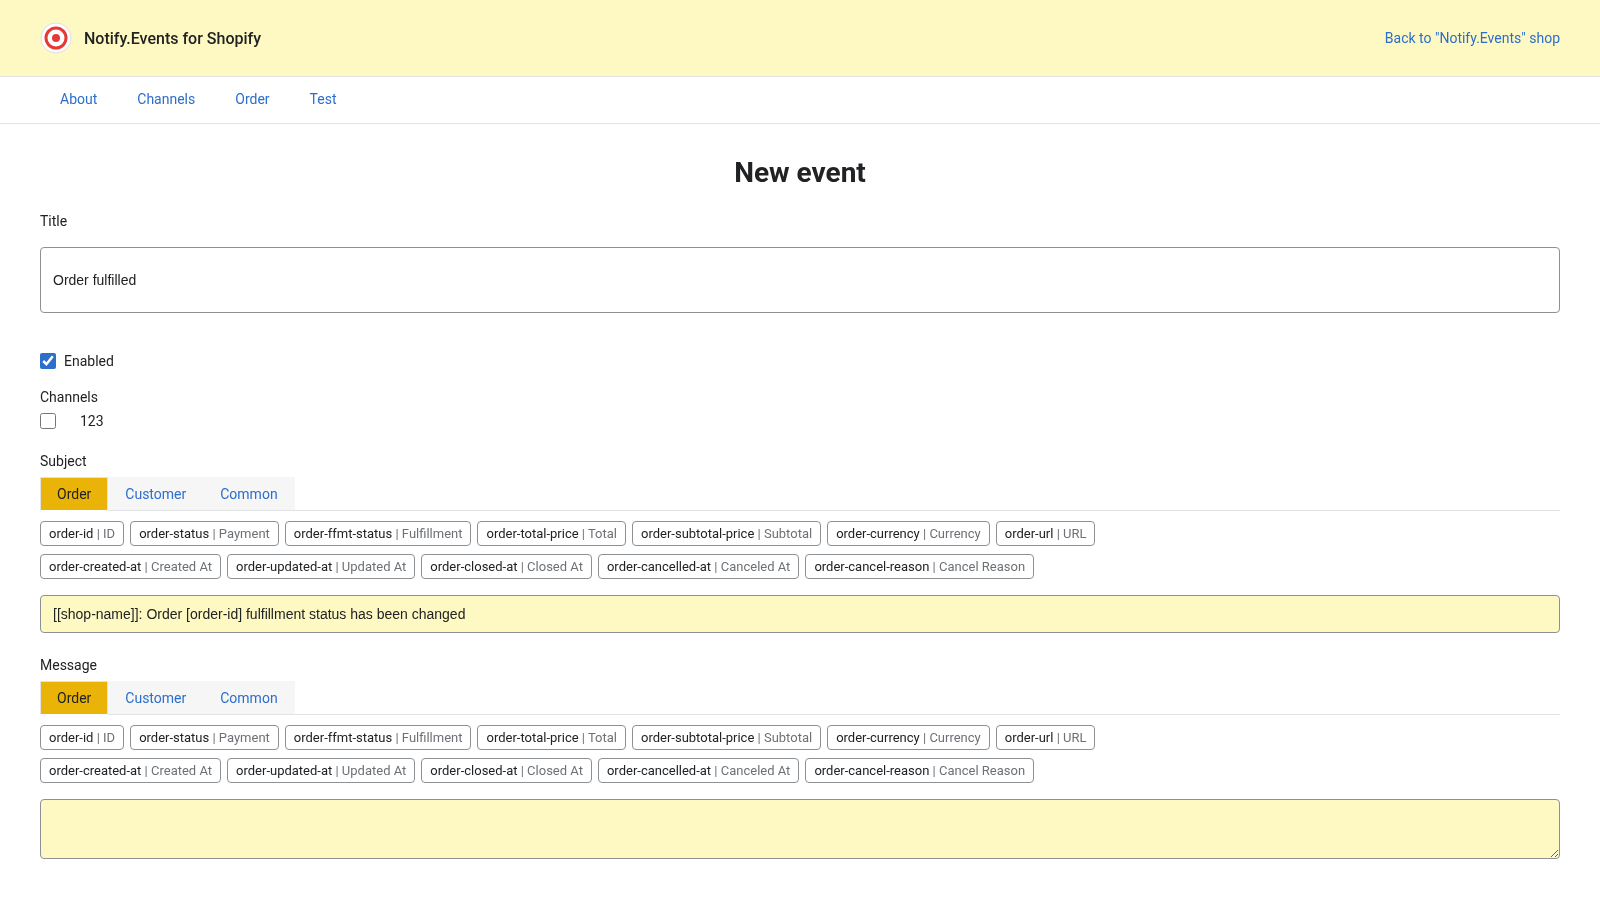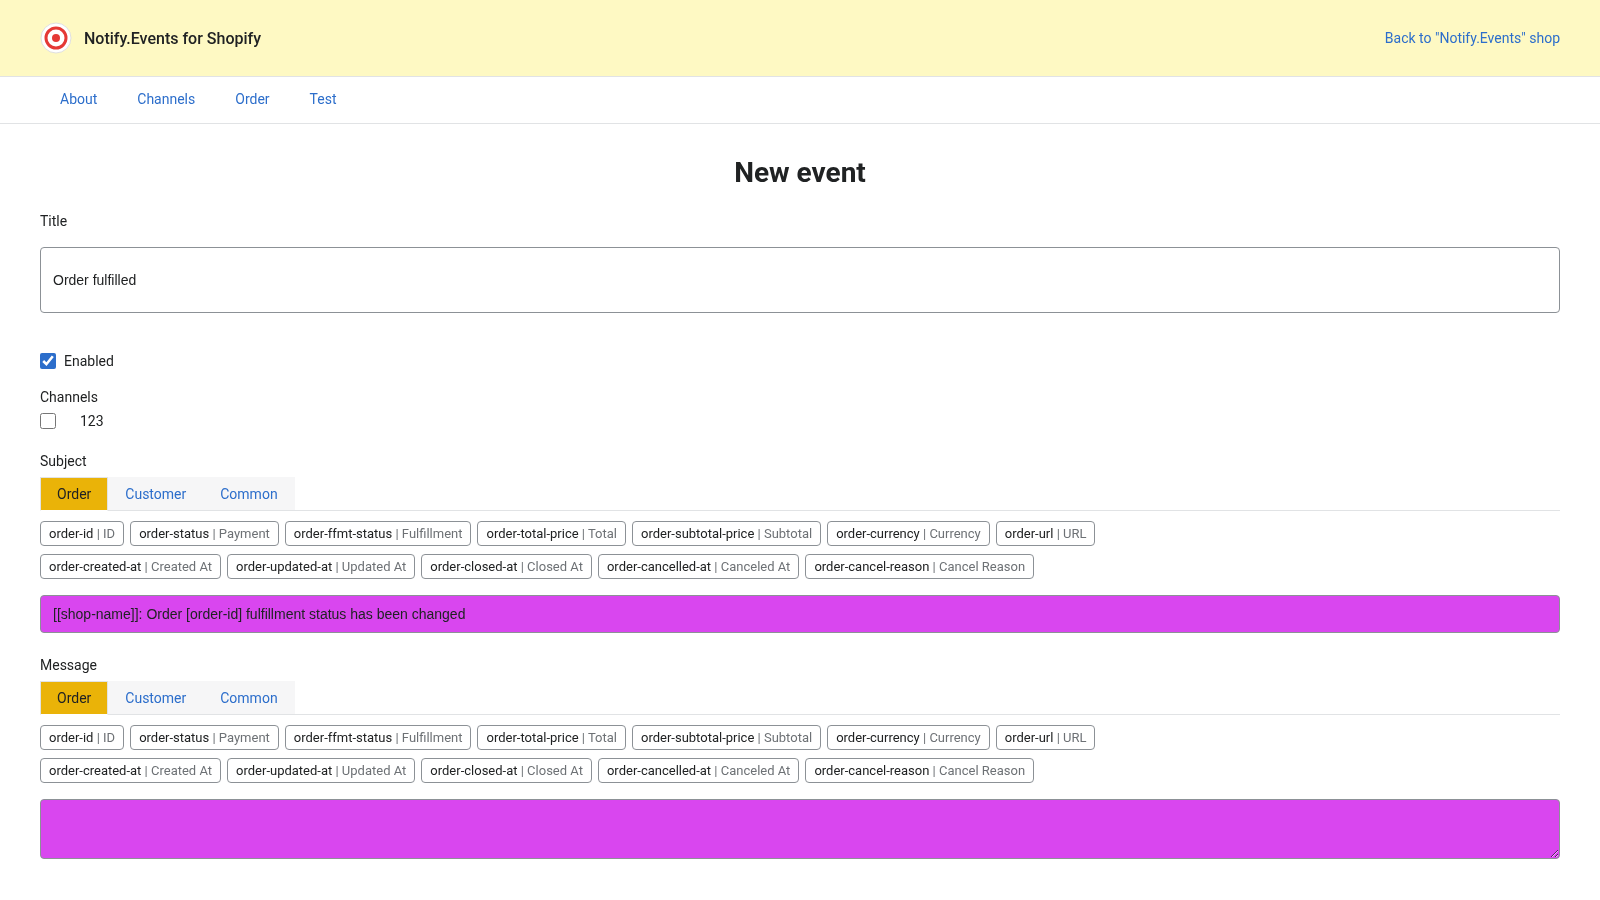--- a/index.html
+++ b/index.html
@@ -174,21 +174,21 @@
       color: #6d7175;
     }
 
     .subject-input {
       width: 100%;
       padding: 10px 12px;
       border: 1px solid #8c9196;
       border-radius: 4px;
       font-size: 14px;
       color: #202223;
-      background: #d946ef;
+      background: #fef9c3;
       outline: none;
       margin-top: 8px;
     }
   </style>
 </head>
 <body>
 
 <header class="header">
   <div class="header-left">
 

